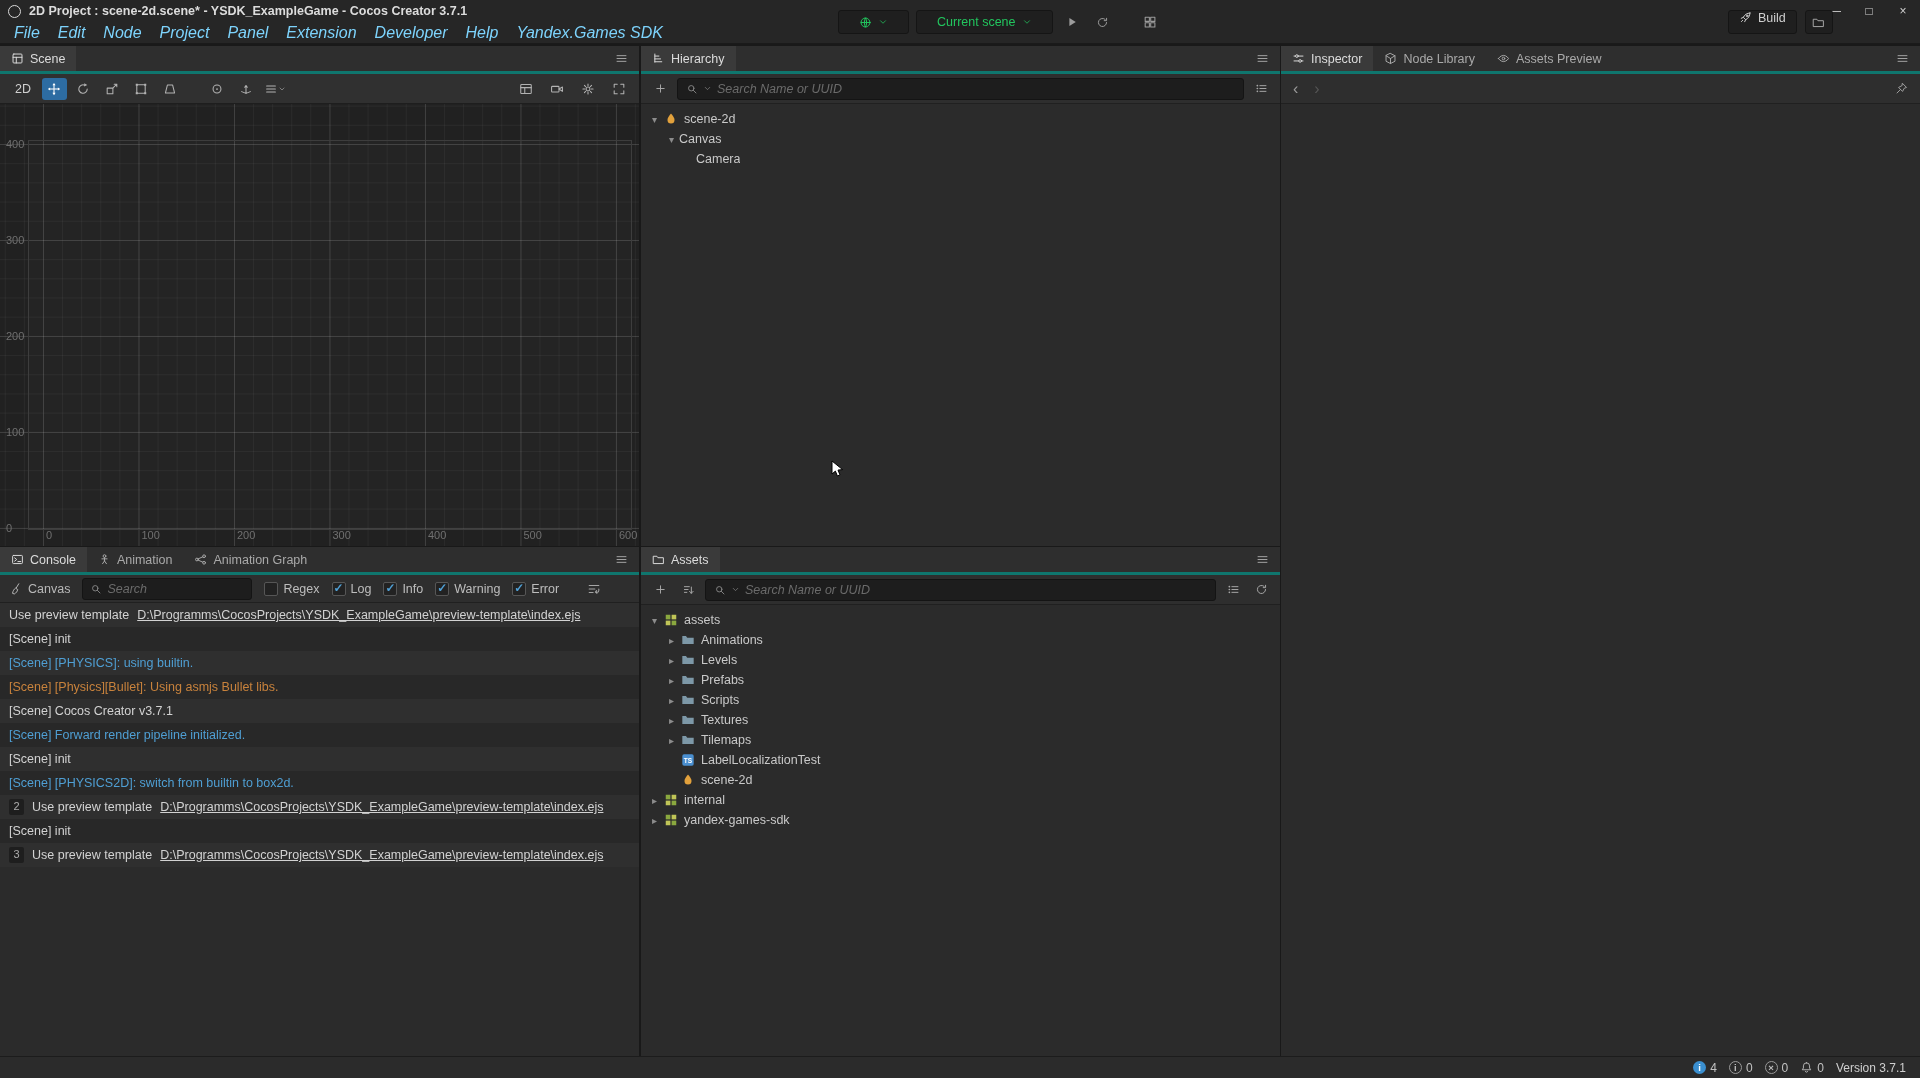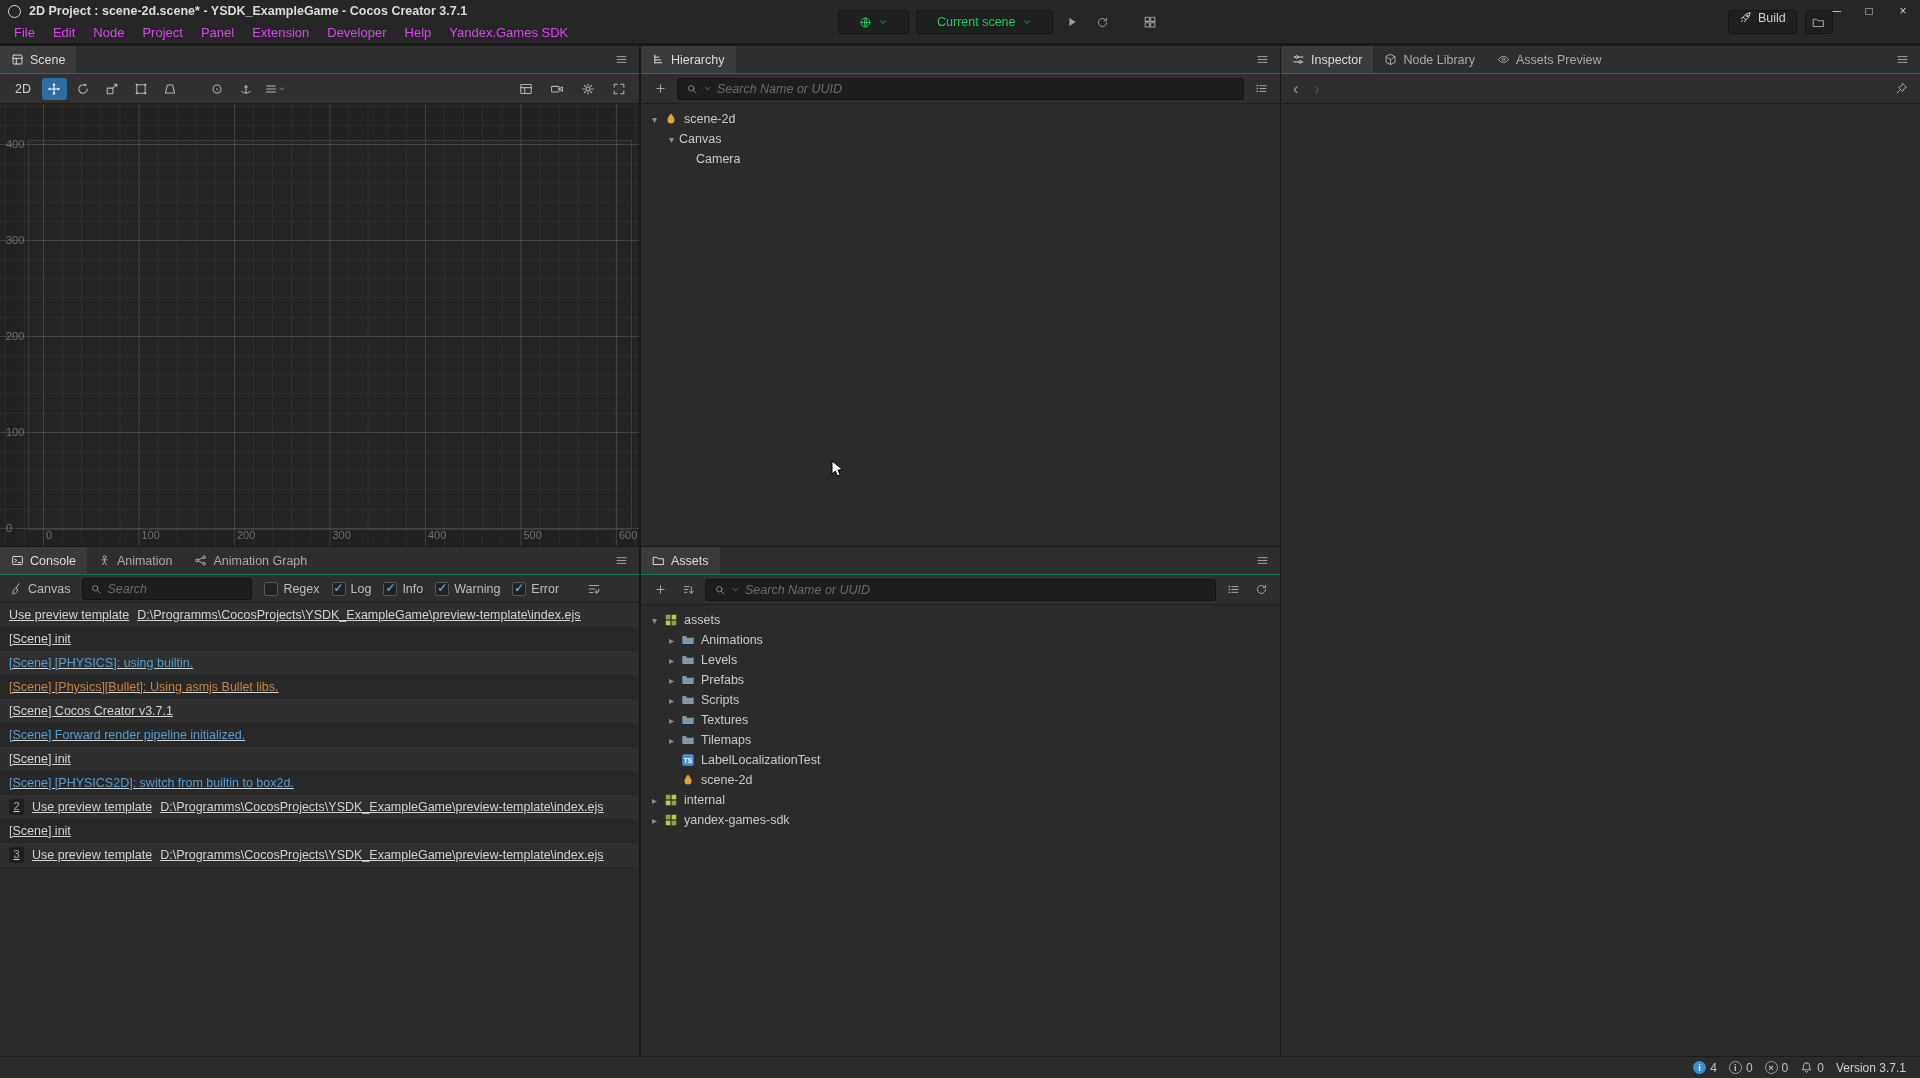--- a/index.html
+++ b/index.html
@@ -12,42 +12,42 @@
   .titlebar{position:absolute;left:0;top:0;width:1920px;height:22px;background:#262626;
             display:flex;align-items:center;padding-left:8px;z-index:5;}
   .app-icon{width:13px;height:13px;border:1.5px solid #d8d8d8;border-radius:50%;margin-right:8px;flex:none;}
   .title-text{font-size:12.5px;font-weight:700;color:#dcdcdc;white-space:nowrap;}
   .win-controls{position:absolute;right:0;top:0;height:22px;display:flex;}
   .win-btn{width:34px;height:22px;display:flex;align-items:center;justify-content:center;color:#cfcfcf;font-size:12px;}
 
   
   .menubar{position:absolute;left:0;top:22px;width:1920px;height:22px;background:#262626;
            border-bottom:1px solid #1a1a1a;display:flex;align-items:center;padding-left:5px;z-index:4;}
-  .menu-item{padding:0 9px;height:100%;display:flex;align-items:center;font-size:13px;color:#d946ef;white-space:nowrap;}
+  .menu-item{padding:0 9px;height:100%;display:flex;align-items:center;font-size:16px;color:#7dd3fc;white-space:nowrap;font-style:italic;}
 
   
   .center-controls{position:absolute;left:838px;top:10px;height:24px;display:flex;align-items:center;gap:7px;z-index:6;}
   .dd{height:24px;background:#1f1f1f;border:1px solid #151515;border-radius:3px;display:flex;
       align-items:center;padding:0 20px;gap:6px;color:#22c55e;font-size:12.5px;}
   .ctrl-btn{width:24px;height:24px;display:flex;align-items:center;justify-content:center;color:#9c9c9c;}
   .build-group{position:absolute;left:1728px;top:10px;height:24px;display:flex;align-items:center;gap:8px;z-index:6;}
   .build-btn{height:24px;background:#1f1f1f;border:1px solid #151515;border-radius:3px;display:flex;
              align-items:flex-start;padding:0 10px;gap:6px;color:#cfcfcf;font-size:12.5px;}
   .sq-btn{width:28px;height:24px;background:#1f1f1f;border:1px solid #151515;border-radius:3px;
           display:flex;align-items:center;justify-content:center;color:#a8a8a8;}
 
   
   .panel{position:absolute;background:#2b2b2b;overflow:hidden;}
   #scene-panel{left:0;top:46px;width:639px;height:500px;}
   #console-panel{left:0;top:547px;width:639px;height:509px;}
   #hierarchy-panel{left:641px;top:46px;width:639px;height:500px;}
   #assets-panel{left:641px;top:547px;width:639px;height:509px;}
   #inspector-panel{left:1281px;top:46px;width:639px;height:1010px;}
 
-  .panel-header{height:28px;background:#2e2e2e;border-bottom:1px solid #0f766e;display:flex;align-items:stretch;}
+  .panel-header{height:28px;background:#2e2e2e;border-bottom:3px solid #0f766e;display:flex;align-items:stretch;}
   .tab{display:flex;align-items:center;gap:6px;padding:0 11px;font-size:12.5px;color:#a9a9a9;white-space:nowrap;}
   .tab.active{background:#3a3a3a;color:#dcdcdc;}
   .header-spacer{flex:1;}
   .header-menu{width:36px;display:flex;align-items:center;justify-content:center;color:#a5a5a5;}
 
   
   .scene-toolbar{height:30px;background:#303030;border-bottom:1px solid #1e1e1e;display:flex;align-items:center;padding:0 8px;gap:4px;}
   .mode2d{padding:0 7px;color:#d0d0d0;font-size:12.5px;}
   .tool-icon{width:25px;height:22px;border-radius:3px;display:flex;align-items:center;justify-content:center;color:#b2b2b2;}
   .tool-icon.active{background:#2d6ca2;color:#fff;}
@@ -70,21 +70,21 @@
   .search-box{width:170px;height:22px;background:#1d1d1d;border:1px solid #141414;border-radius:3px;
               display:flex;align-items:center;padding:0 7px;gap:5px;color:#8a8a8a;}
   .search-box input,.search-wide input{flex:1;min-width:0;border:none;background:transparent;color:#cfcfcf;
               font:italic 12.5px "Liberation Sans",sans-serif;outline:none;}
   input::placeholder{color:#6b6b6b;font-style:italic;}
   .filter-check{display:flex;align-items:center;gap:5px;color:#bdbdbd;font-size:12.5px;}
   .checkbox{width:14px;height:14px;border:1px solid #565656;border-radius:2px;background:#222;position:relative;flex:none;}
   .checkbox.checked::after{content:"✓";position:absolute;left:1px;top:-2px;font-size:12px;font-weight:bold;color:#4f9fd4;}
   .wrap-btn{margin-left:16px;color:#a5a5a5;display:flex;align-items:center;}
   .console-lines{position:absolute;left:0;top:56px;width:639px;bottom:0;background:#2b2b2b;font-size:12.5px;}
-  .console-line{height:24px;display:flex;align-items:center;padding:0 9px;gap:8px;color:#d2d2d2;white-space:nowrap;overflow:hidden;text-decoration:underline;}
+  .console-line{height:24px;display:flex;align-items:center;padding:0 9px;gap:8px;color:#d2d2d2;white-space:nowrap;overflow:hidden;}
   .console-line:nth-child(odd){background:#2f2f2f;}
   .console-line:nth-child(even){background:#282828;}
   .console-line .msg{display:flex;align-items:center;}
   .console-line.info .msg{color:#4f9fd4;}
   .console-line.warn .msg{color:#c8823c;}
   .console-link{text-decoration:underline;}
   .count-badge{min-width:15px;height:16px;line-height:15px;padding:0 3px;background:#1e1e1e;border-radius:2px;
                text-align:center;color:#ababab;font-size:11px;flex:none;}
 
   

